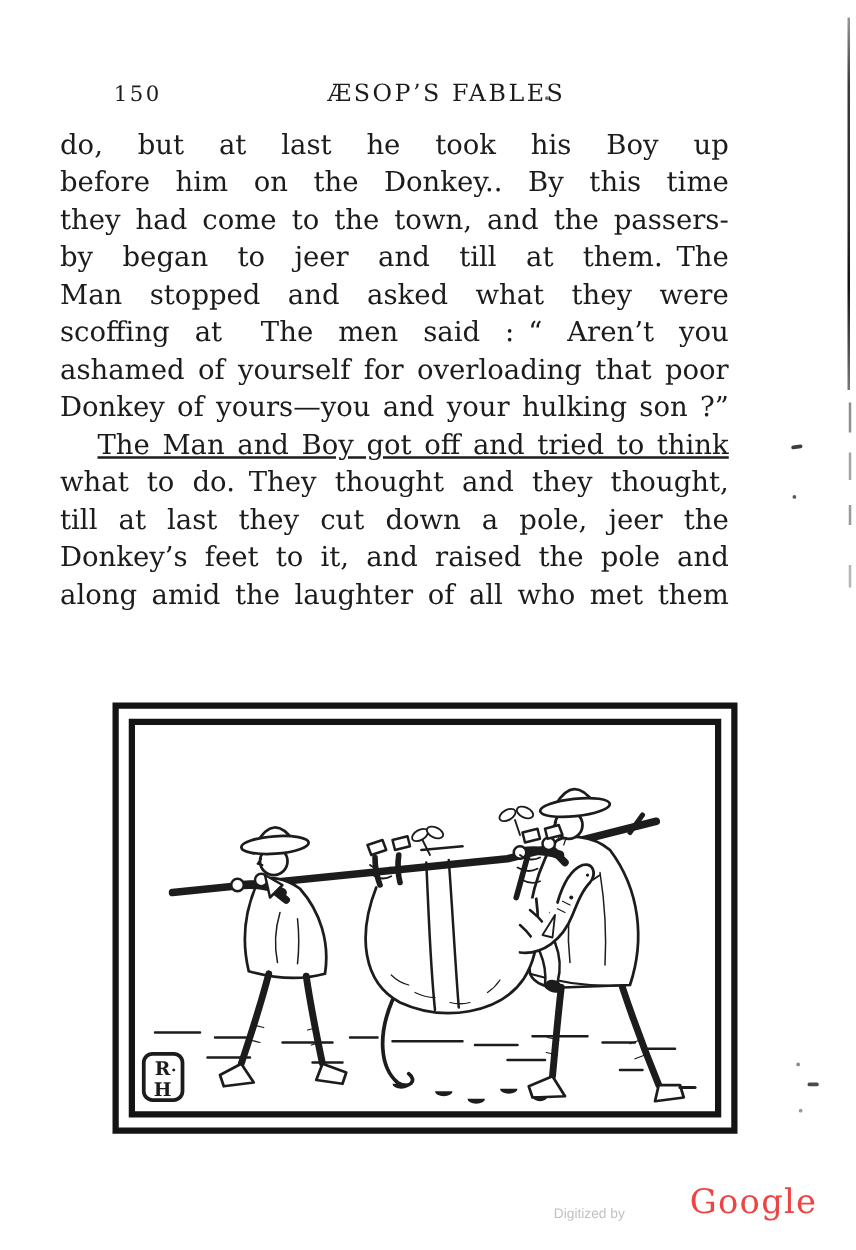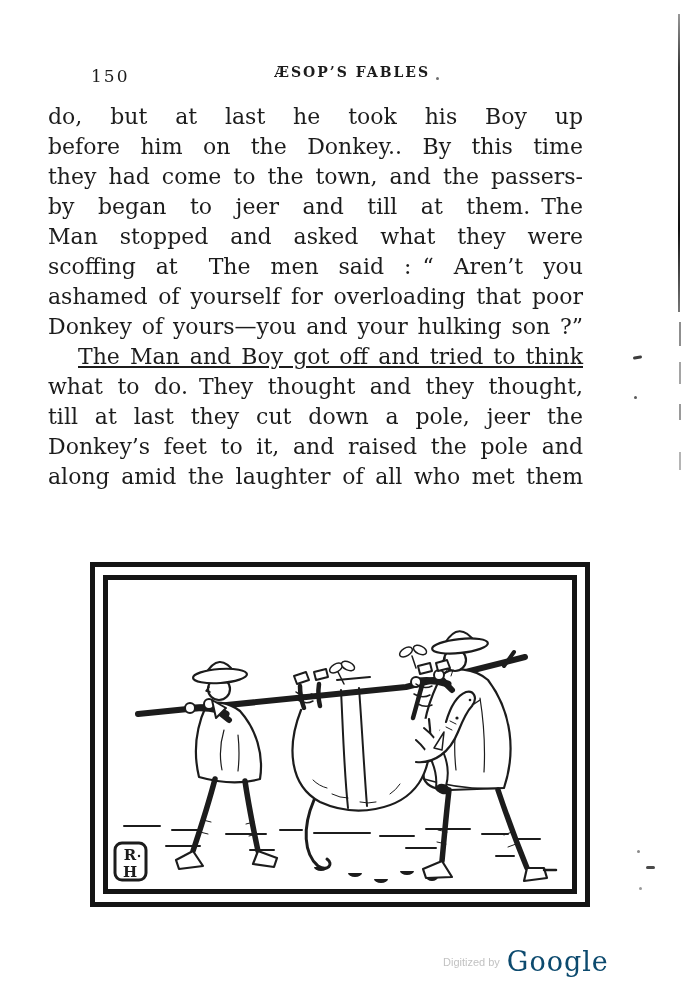--- a/index.html
+++ b/index.html
@@ -22,21 +22,21 @@
   .header{
     position:absolute;left:63px;top:64px;width:535px;height:26px;
   }
   .page-number{
     position:absolute;left:28px;top:2px;
     font-size:17px;letter-spacing:2px;
     font-variant-numeric:oldstyle-nums;
   }
   .running-title{
     position:absolute;left:50%;top:0;transform:translateX(-36%);
-    font-size:14px;font-weight:bold;letter-spacing:2px;white-space:nowrap;
+    font-size:19px;font-weight:normal;letter-spacing:2px;white-space:nowrap;
   }
   
   .text-block{
     position:absolute;left:48px;top:102px;width:535px;
     font-size:22px;line-height:30px;
   }
   .line{
     text-align:justify;
     text-align-last:justify;
     white-space:normal;
@@ -59,30 +59,30 @@
   svg .ln{stroke:var(--ink);fill:none;stroke-linecap:round;stroke-linejoin:round;}
   svg .fw{stroke:var(--ink);fill:#fff;stroke-linecap:round;stroke-linejoin:round;}
   svg .fi{fill:var(--ink);stroke:none;}
   svg .mono-letter{
     font-family:"DejaVu Serif",serif;font-weight:bold;font-size:15px;
     fill:var(--ink);text-anchor:middle;
   }
   
   .watermark{
     position:absolute;left:443px;top:946px;
-    display:flex;align-items:center;gap:7px;
+    display:flex;align-items:flex-end;gap:7px;
     color:var(--watermark);
   }
   .watermark .prefix{
     font-family:"Liberation Sans",sans-serif;
     font-size:11px;color:#c2c2c2;
   }
   .watermark .brand{
     font-family:"DejaVu Serif",serif;
-    font-size:27px;letter-spacing:1px;color:#0c4a6e;
+    font-size:27px;letter-spacing:1px;color:#ef4444;margin-left:45px;
   }
   
   .edge-shadow{
     position:absolute;left:678px;top:14px;width:2px;height:298px;
     background:linear-gradient(#999 0%,#3a3a3a 18%,#2a2a2a 55%,#111 72%,#777 100%);
   }
   .edge-dash{position:absolute;width:2px;background:#8f8f8f;}
   .edge-dash.d1{left:679px;top:322px;height:24px;}
   .edge-dash.d2{left:679px;top:362px;height:22px;background:#a5a5a5;}
   .edge-dash.d3{left:679px;top:404px;height:16px;background:#9a9a9a;}

